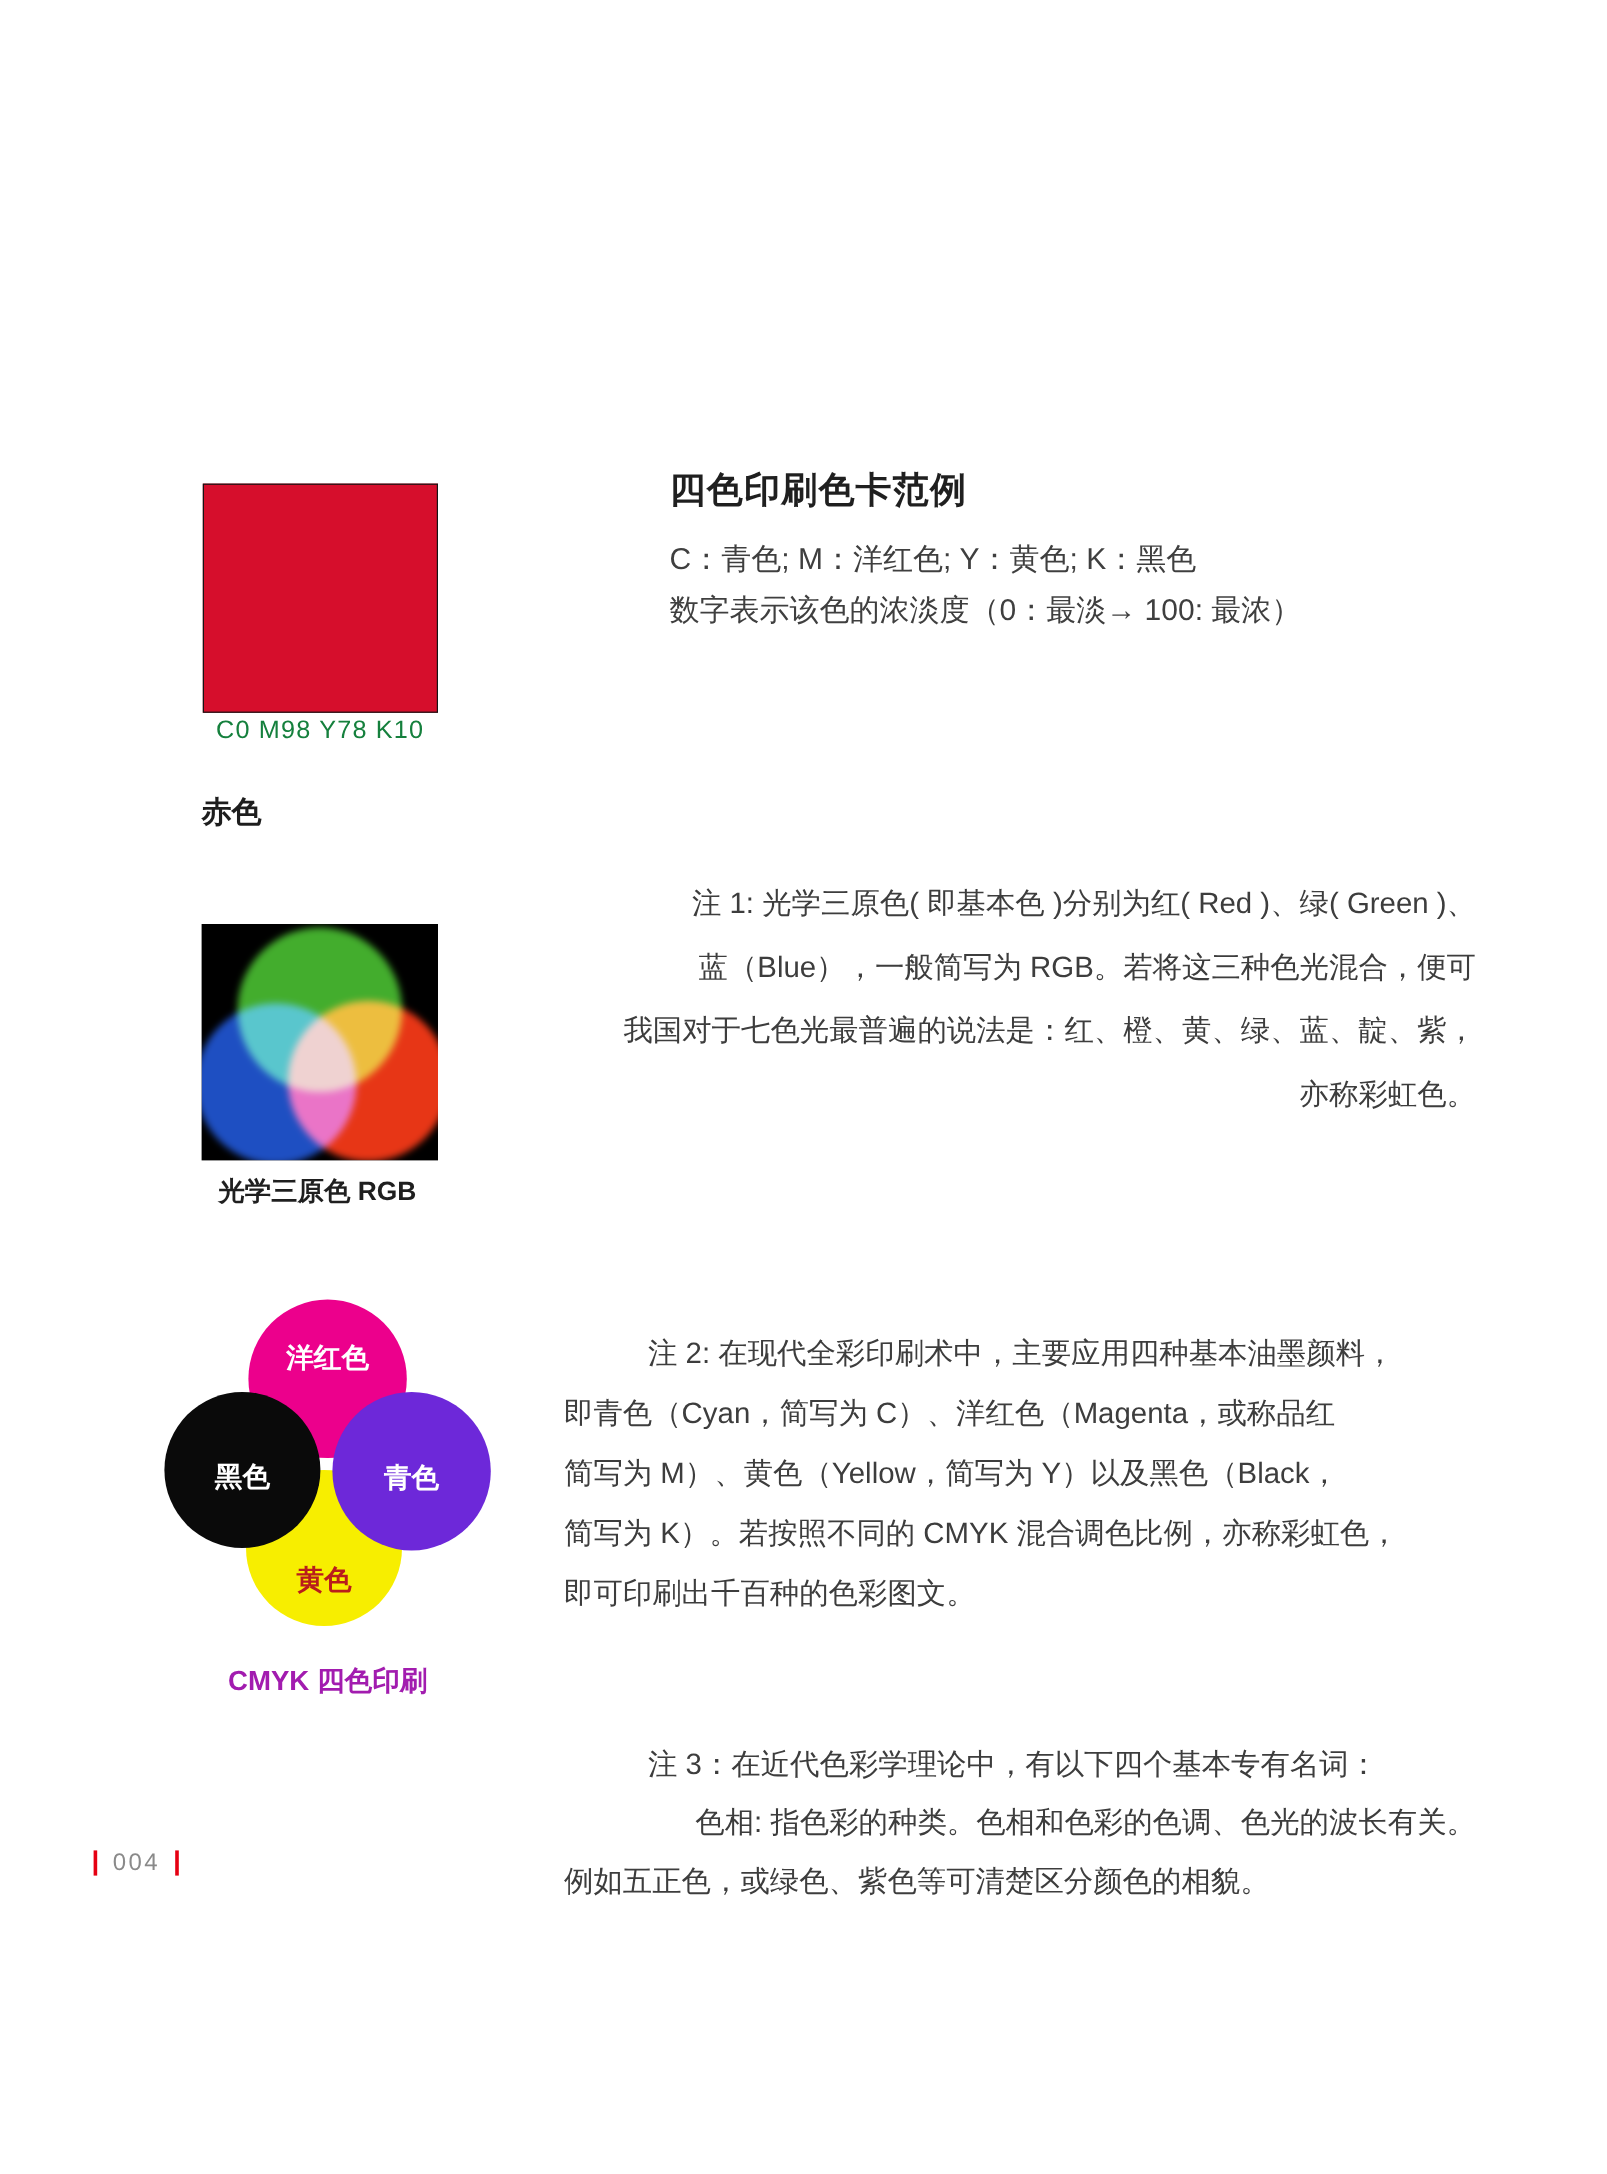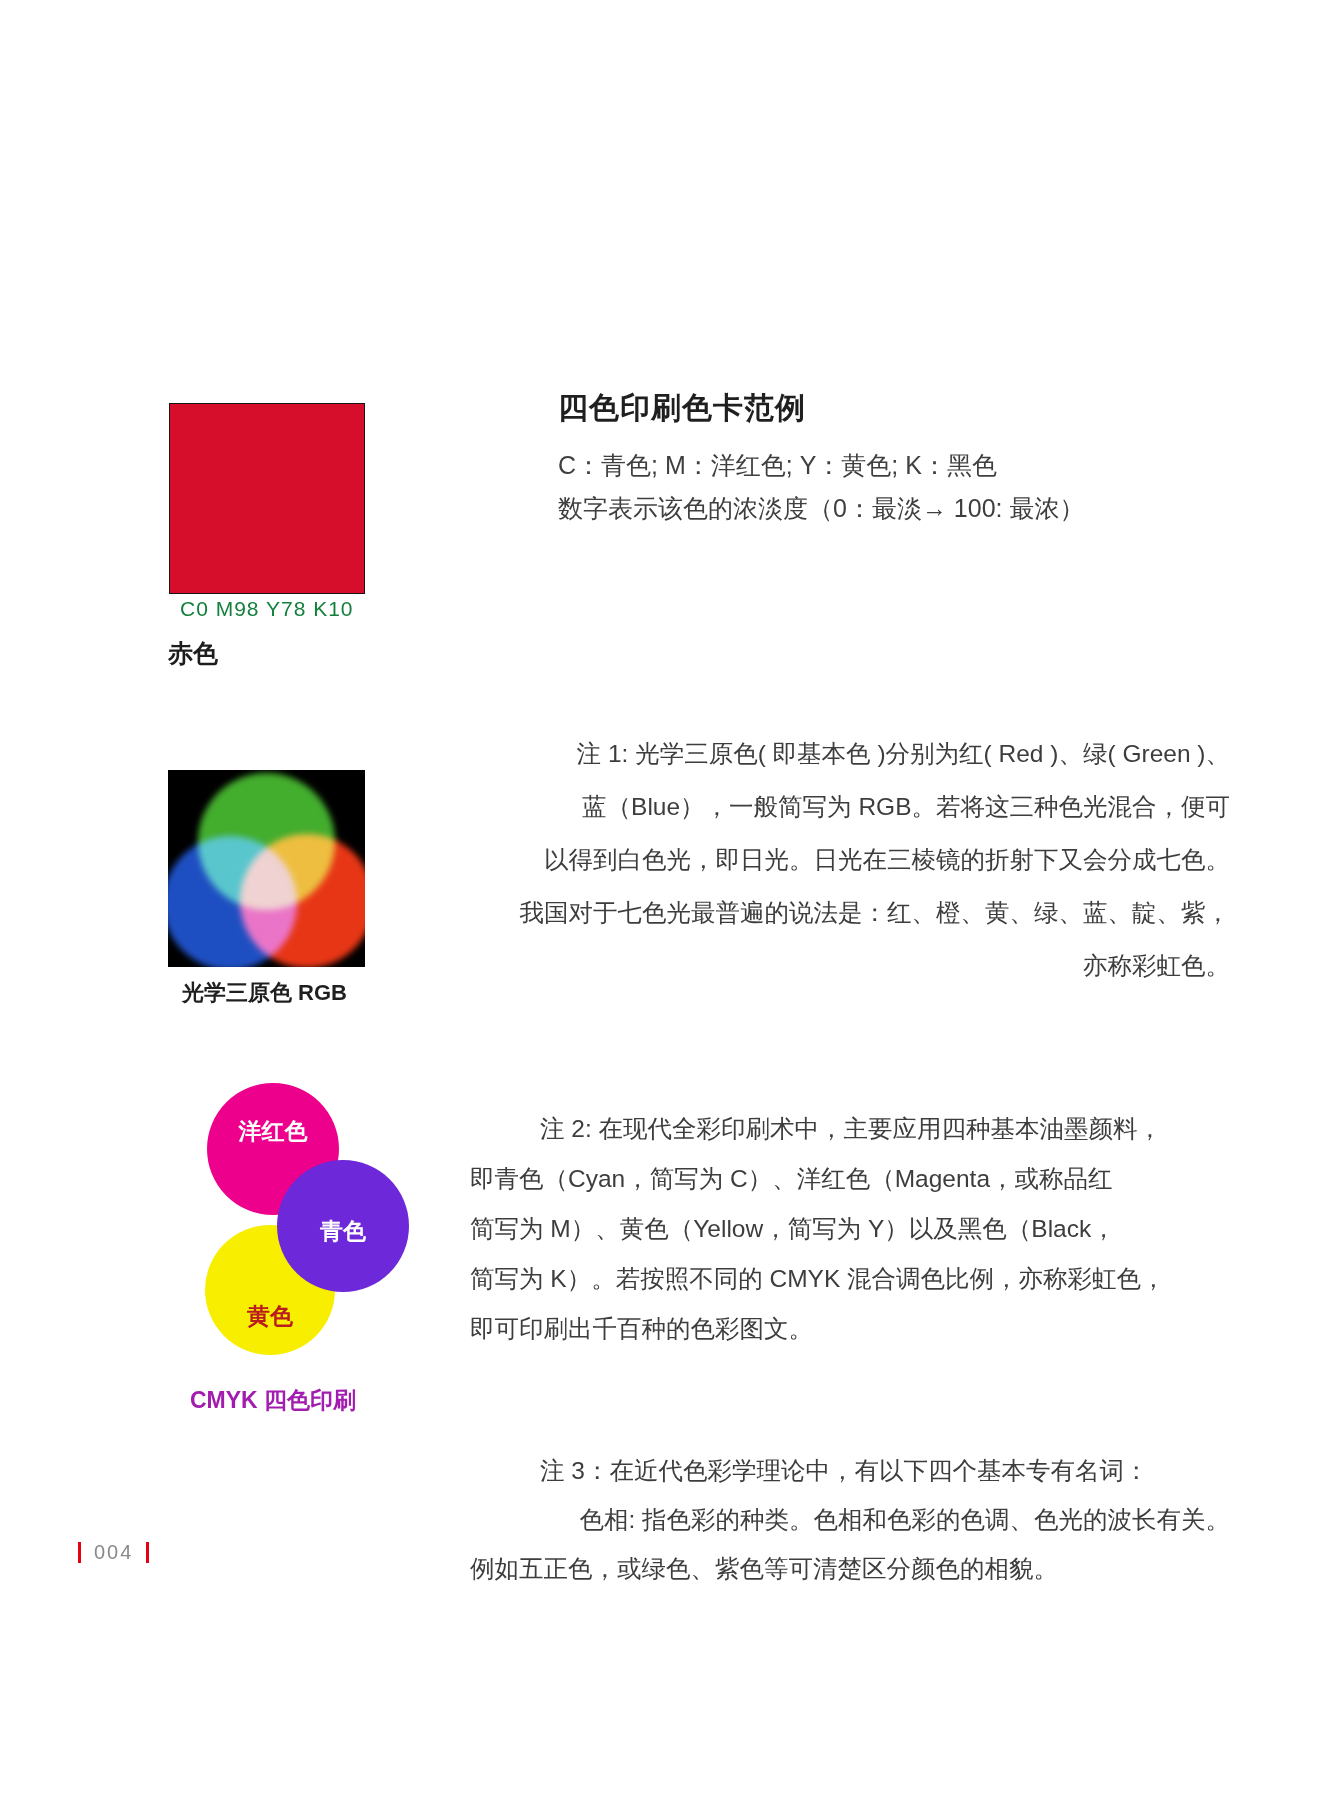--- a/index.html
+++ b/index.html
@@ -17,21 +17,21 @@
     position:absolute;left:169px;top:403px;
     width:196px;height:191px;
     border:1px solid #141414;
     box-sizing:border-box;
   }
   .swatch-code{
     position:absolute;left:180px;top:597px;
     font-size:21px;color:#15803d;letter-spacing:1px;white-space:nowrap;
   }
   .swatch-name{
-    position:absolute;left:168px;top:637px;
+    position:absolute;left:168px;top:660px;
     font-size:25px;font-weight:bold;color:#1d1d1d;white-space:nowrap;
   }
 
   
   .title{
     position:absolute;left:558px;top:388px;margin:0;
     font-size:30px;font-weight:bold;color:#1f1f1f;letter-spacing:1px;white-space:nowrap;
   }
   .legend-line{
     position:absolute;left:558px;top:449px;
@@ -118,31 +118,33 @@
   <div class="rgb-figure" style="background-color: rgb(0, 0, 0);">
     <div class="rgb-circle rgb-green" style="background-color: rgb(67, 173, 45);"></div>
     <div class="rgb-circle rgb-blue" style="background-color: rgb(30, 79, 194);"></div>
     <div class="rgb-circle rgb-red" style="background-color: rgb(231, 54, 22);"></div>
   </div>
   <div class="rgb-caption">光学三原色 RGB</div>
 
   <div class="note note1">
     <div class="line indent-lg">注 1: 光学三原色( 即基本色 )分别为红( Red )、绿( Green )、</div>
     <div class="line">蓝（Blue），一般简写为 RGB。若将这三种色光混合，便可</div>
-    <div class="line">以得到白色光，即日光。日光在三棱镜的折射下又会分成七色。</div>
     <div class="line">我国对于七色光最普遍的说法是：红、橙、黄、绿、蓝、靛、紫，</div>
     <div class="line">亦称彩虹色。</div>
   </div>
 
   <div class="cmyk-figure">
     <div class="cmyk-circle cmyk-magenta" style="background-color: rgb(236, 0, 140);">
       <span class="cmyk-label" style="color: rgb(255, 255, 255);">洋红色</span>
     </div>
     <div class="cmyk-circle cmyk-yellow" style="background-color: rgb(247, 238, 0);">
       <span class="cmyk-label" style="color: #b91c1c;">黄色</span>
+    </div>
+    <div class="cmyk-circle cmyk-black" style="background-color: rgb(10, 10, 10);">
+      <span class="cmyk-label" style="color: rgb(255, 255, 255);">黑色</span>
     </div>
     <div class="cmyk-circle cmyk-cyan" style="background-color: #6d28d9;">
       <span class="cmyk-label" style="color: rgb(255, 255, 255);">青色</span>
     </div>
   </div>
   <div class="cmyk-caption">CMYK 四色印刷</div>
 
   <div class="note note2">
     <div class="line indent-lg">注 2: 在现代全彩印刷术中，主要应用四种基本油墨颜料，</div>
     <div class="line">即青色（Cyan，简写为 C）、洋红色（Magenta，或称品红</div>

